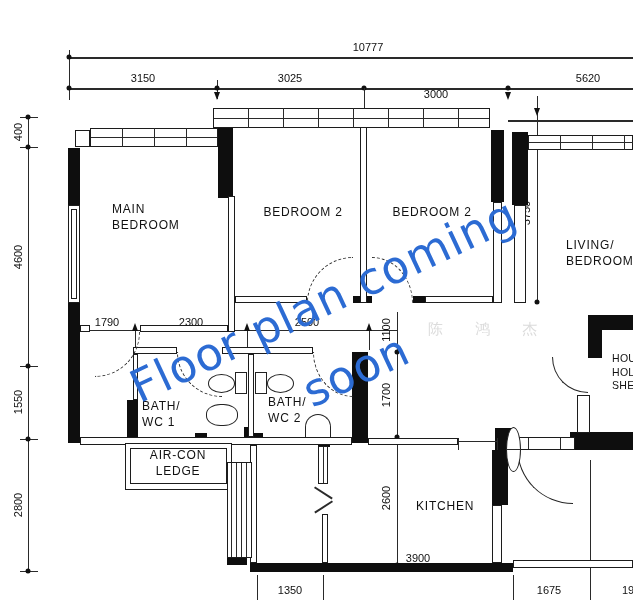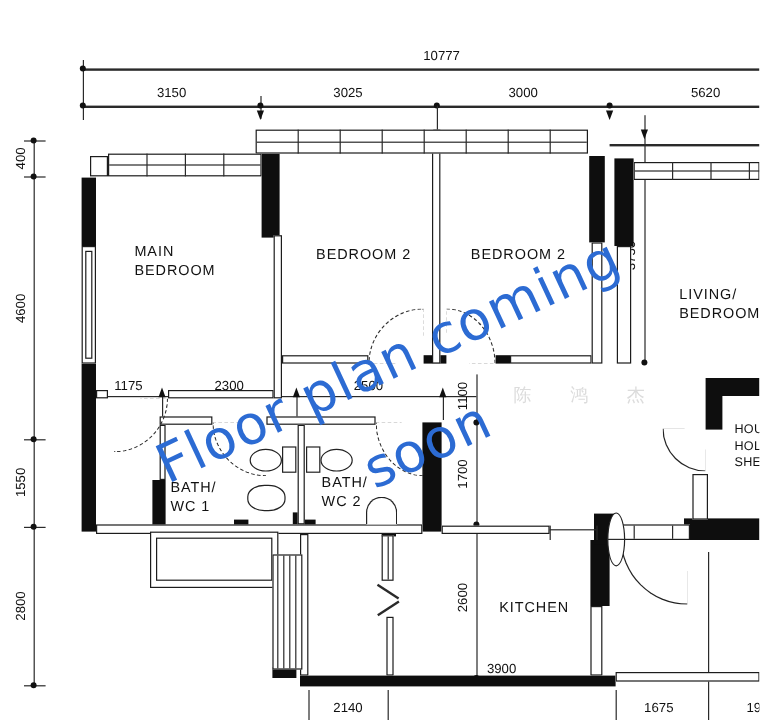--- a/index.html
+++ b/index.html
@@ -72,38 +72,38 @@
   <div class="dot" style="left:397px;top:565px"></div>
   <div class="ln" style="left:590px;top:460px;width:1px;height:140px"></div>
 
   <div class="ln" style="left:257px;top:575px;width:1px;height:25px"></div>
   <div class="ln" style="left:323px;top:575px;width:1px;height:25px"></div>
   <div class="ln" style="left:513px;top:575px;width:1px;height:25px"></div>
 
   <div class="dim" style="left:368px;top:41px">10777</div>
   <div class="dim" style="left:143px;top:72px">3150</div>
   <div class="dim" style="left:290px;top:72px">3025</div>
-  <div class="dim" style="left:436px;top:72px">3000</div>
+  <div class="dim" style="left:436px;top:88px">3000</div>
   <div class="dim" style="left:588px;top:72px">5620</div>
 
   <div class="vdim" style="left:18px;top:132px">400</div>
   <div class="vdim" style="left:18px;top:257px">4600</div>
   <div class="vdim" style="left:18px;top:402px">1550</div>
   <div class="vdim" style="left:18px;top:505px">2800</div>
 
-  <div class="dim" style="left:107px;top:316px">1175</div>
+  <div class="dim" style="left:107px;top:316px">1790</div>
   <div class="dim" style="left:191px;top:316px">2300</div>
   <div class="dim" style="left:307px;top:316px">2500</div>
 
   <div class="vdim" style="left:526px;top:213px">3750</div>
   <div class="vdim" style="left:386px;top:330px">1100</div>
   <div class="vdim" style="left:386px;top:395px">1700</div>
   <div class="vdim" style="left:386px;top:498px">2600</div>
 
-  <div class="dim" style="left:290px;top:584px">2140</div>
+  <div class="dim" style="left:290px;top:584px">1350</div>
   <div class="dim" style="left:418px;top:552px">3900</div>
   <div class="dim" style="left:549px;top:584px">1675</div>
   <div class="dimL" style="left:622px;top:584px">19</div>
 
   <div class="blk" style="left:68px;top:148px;width:12px;height:57px"></div>
   <div class="blk" style="left:68px;top:303px;width:12px;height:140px"></div>
   <div class="blk" style="left:218px;top:128px;width:15px;height:70px"></div>
   <div class="blk" style="left:491px;top:130px;width:13px;height:72px"></div>
   <div class="blk" style="left:512px;top:132px;width:16px;height:73px"></div>
   <div class="blk" style="left:352px;top:352px;width:16px;height:91px"></div>
@@ -210,20 +210,22 @@
   <div class="room" style="left:112px;top:202px">MAIN
 BEDROOM</div>
   <div class="roomC" style="left:303px;top:205px">BEDROOM 2</div>
   <div class="roomC" style="left:432px;top:205px">BEDROOM 2</div>
   <div class="room" style="left:566px;top:238px">LIVING/
 BEDROOM</div>
   <div class="room" style="left:142px;top:399px">BATH/
 WC 1</div>
   <div class="room" style="left:268px;top:395px">BATH/
 WC 2</div>
+  <div class="roomC" style="left:178px;top:448px">AIR-CON
+LEDGE</div>
   <div class="room" style="left:416px;top:499px">KITCHEN</div>
   <div class="room" style="left:612px;top:352px;font-size:10.5px;letter-spacing:.3px">HOUSE-
 HOLD
 SHELTER</div>
 
   <div class="wm-gray">陈 鸿 杰</div>
   <div class="wm-blue">
     <div>Floor plan coming</div>
     <div>soon</div>
   </div>

